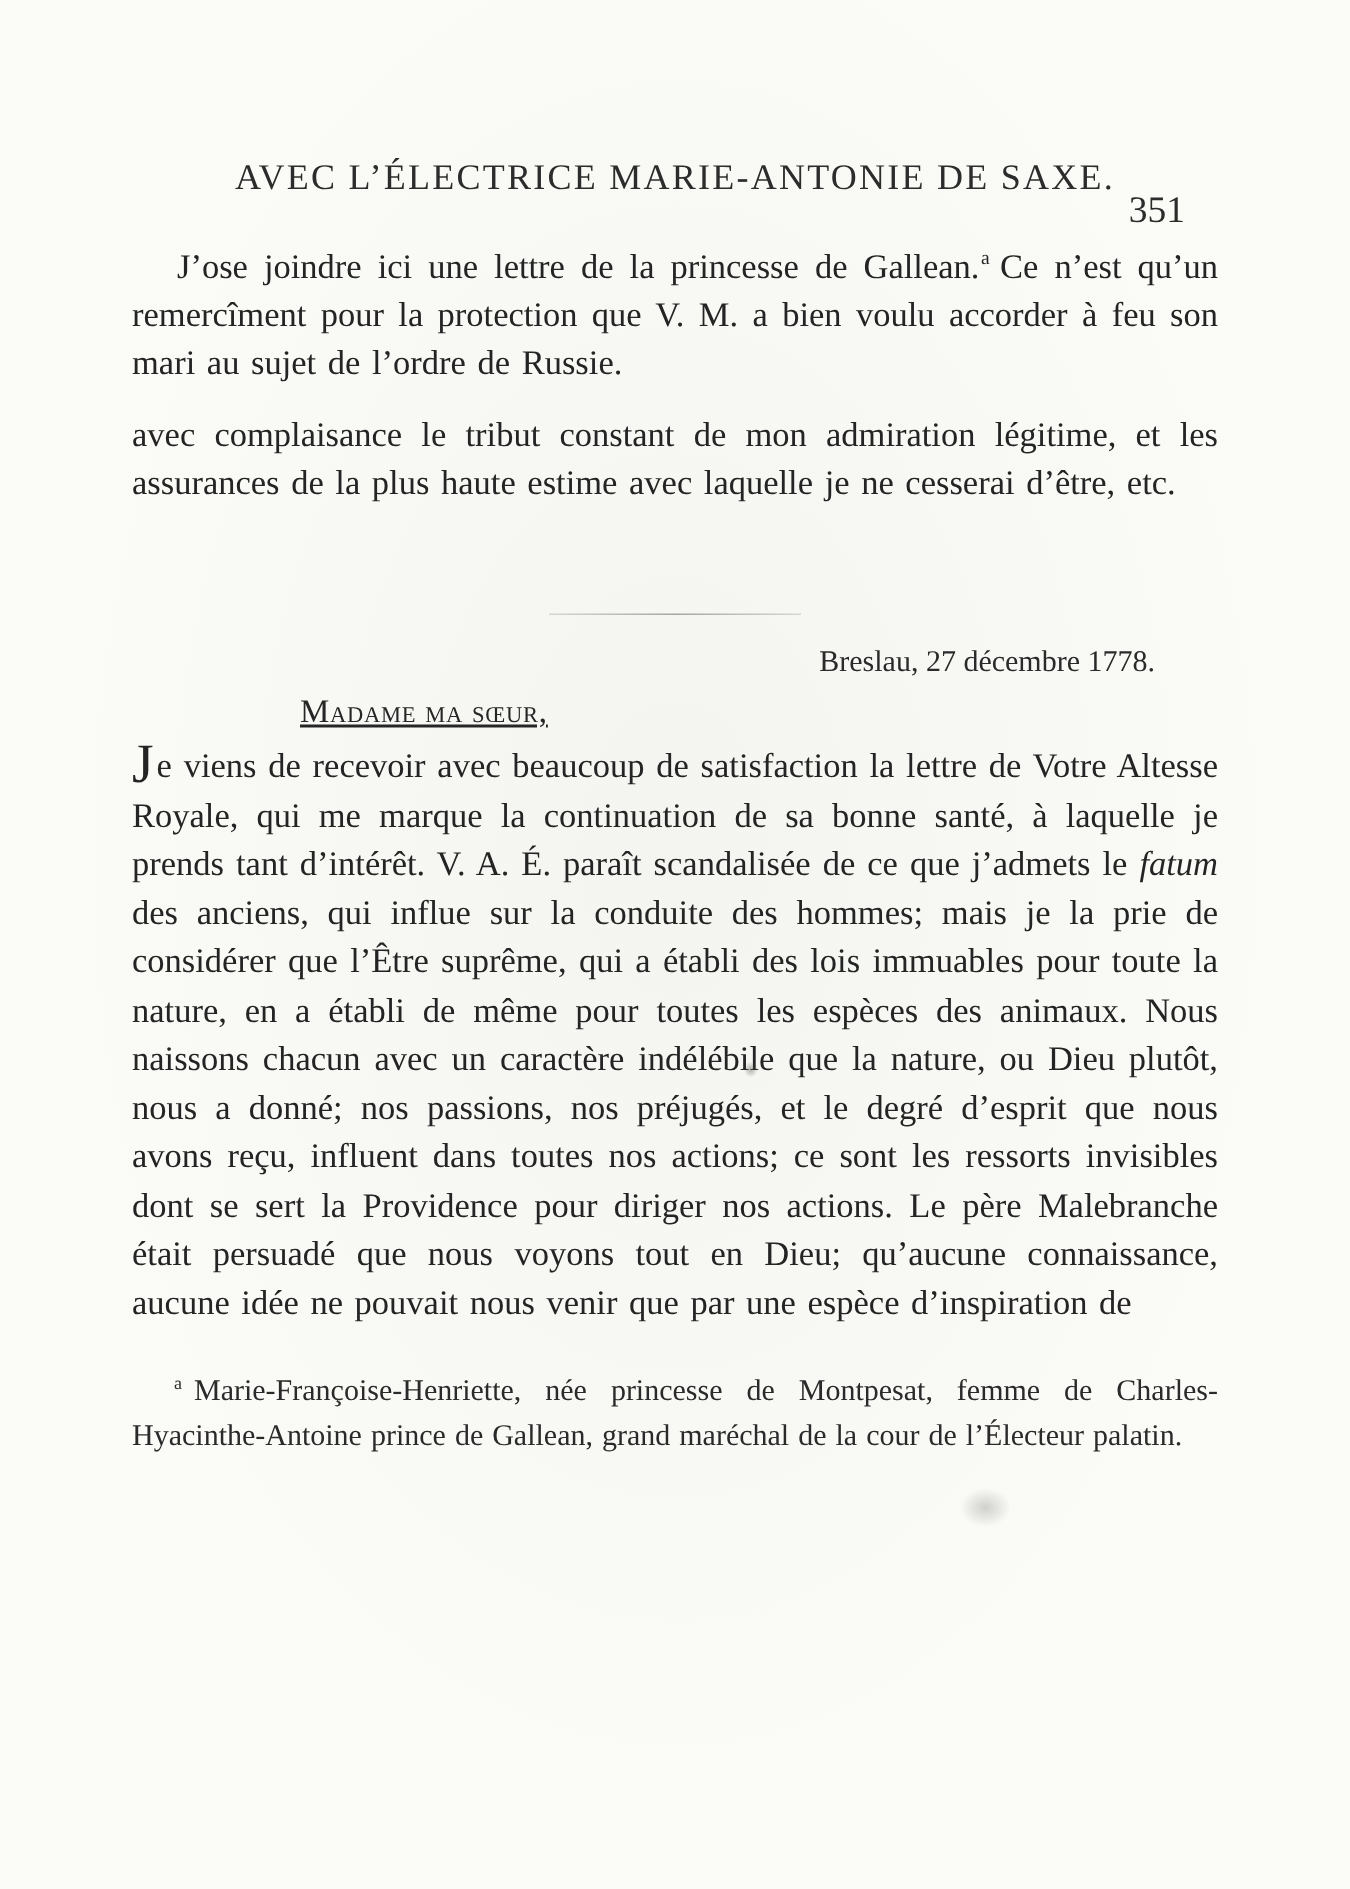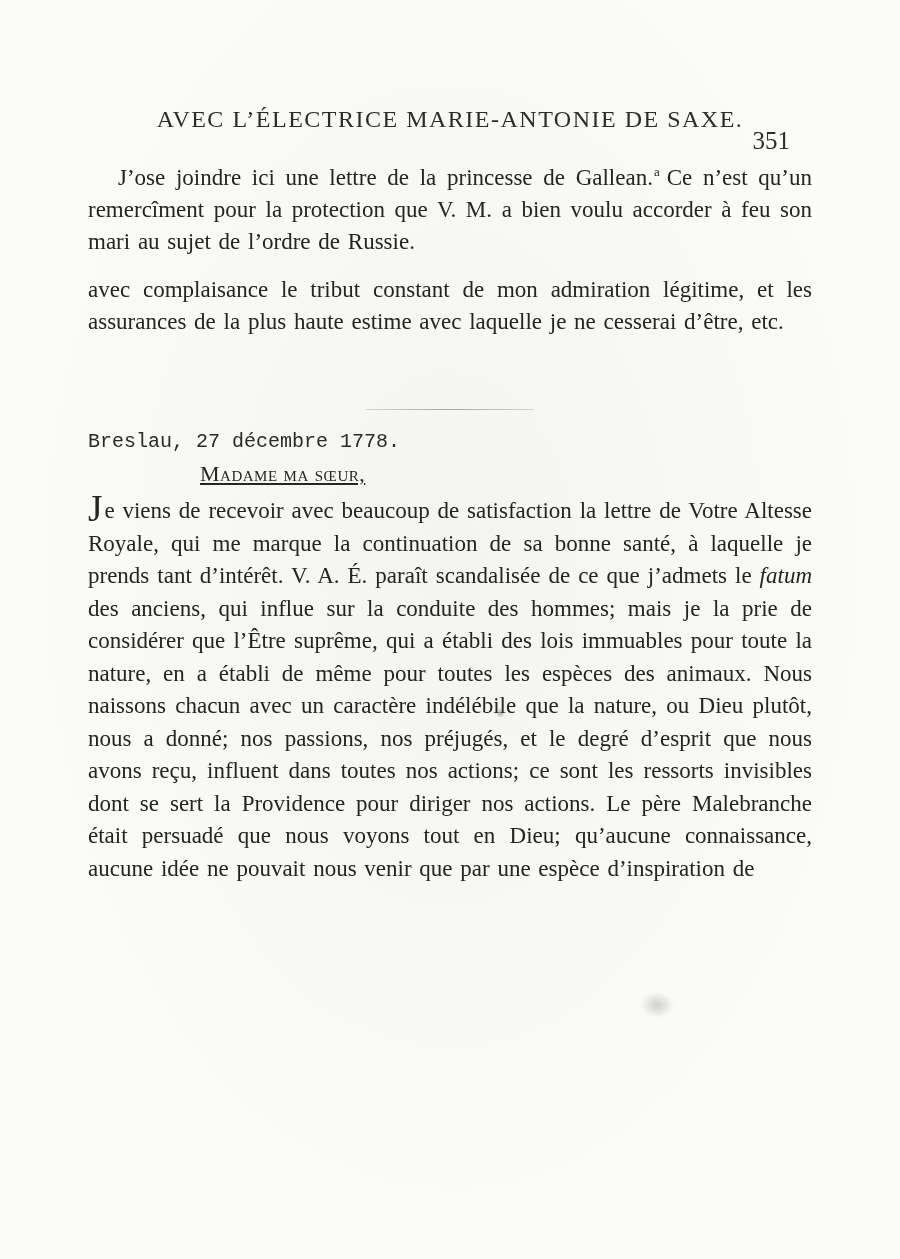--- a/index.html
+++ b/index.html
@@ -93,25 +93,24 @@
   }
   .letter-title {
     font-size: 29px;
     letter-spacing: 1.5px;
   }
 
   
   .dateline {
     margin-top: 20px;
     height: 26px;
-    text-align: left;
+    text-align: right;
     padding-right: 42px;
     font-size: 20px;
     color: #2a2a2a;
-    font-family: Liberation Mono, monospace;
   }
 
   
   .salutation {
     margin-top: 5px;
     height: 28px;
     padding-left: 112px;
     font-size: 22px;
     font-variant-caps: small-caps;
     letter-spacing: 0.5px;
@@ -186,18 +185,19 @@
 
     <div class="divider"></div>
 
 
     <div class="dateline">Breslau, 27 décembre 1778.</div>
 
     <div class="salutation">Madame ma sœur,</div>
 
     <p class="letter-body"><span class="drop-initial">J</span><span>e viens de recevoir avec beaucoup de satisfaction la lettre de Votre Altesse Royale, qui me marque la continuation de sa bonne santé, à laquelle je prends tant d’intérêt. V. A. É. paraît scandalisée de ce que j’admets le </span><span class="italic-term">fatum</span><span> des anciens, qui influe sur la conduite des hommes; mais je la prie de considérer que l’Être suprême, qui a établi des lois immuables pour toute la nature, en a établi de même pour toutes les espèces des animaux. Nous naissons chacun avec un caractère indélébile que la nature, ou Dieu plutôt, nous a donné; nos passions, nos préjugés, et le degré d’esprit que nous avons reçu, influent dans toutes nos actions; ce sont les ressorts invisibles dont se sert la Providence pour diriger nos actions. Le père Malebranche était persuadé que nous voyons tout en Dieu; qu’aucune connaissance, aucune idée ne pouvait nous venir que par une espèce d’inspiration de</span></p>
 
+    <p class="footnote"><sup class="fn-marker">a</sup><span>Marie-Françoise-Henriette, née princesse de Montpesat, femme de Charles-Hyacinthe-Antoine prince de Gallean, grand maréchal de la cour de l’Électeur palatin.</span></p>
 
   </div>
 
   <div class="smudge smudge-1"></div>
   <div class="smudge smudge-2"></div>
 </div>
 
 </body></html>

